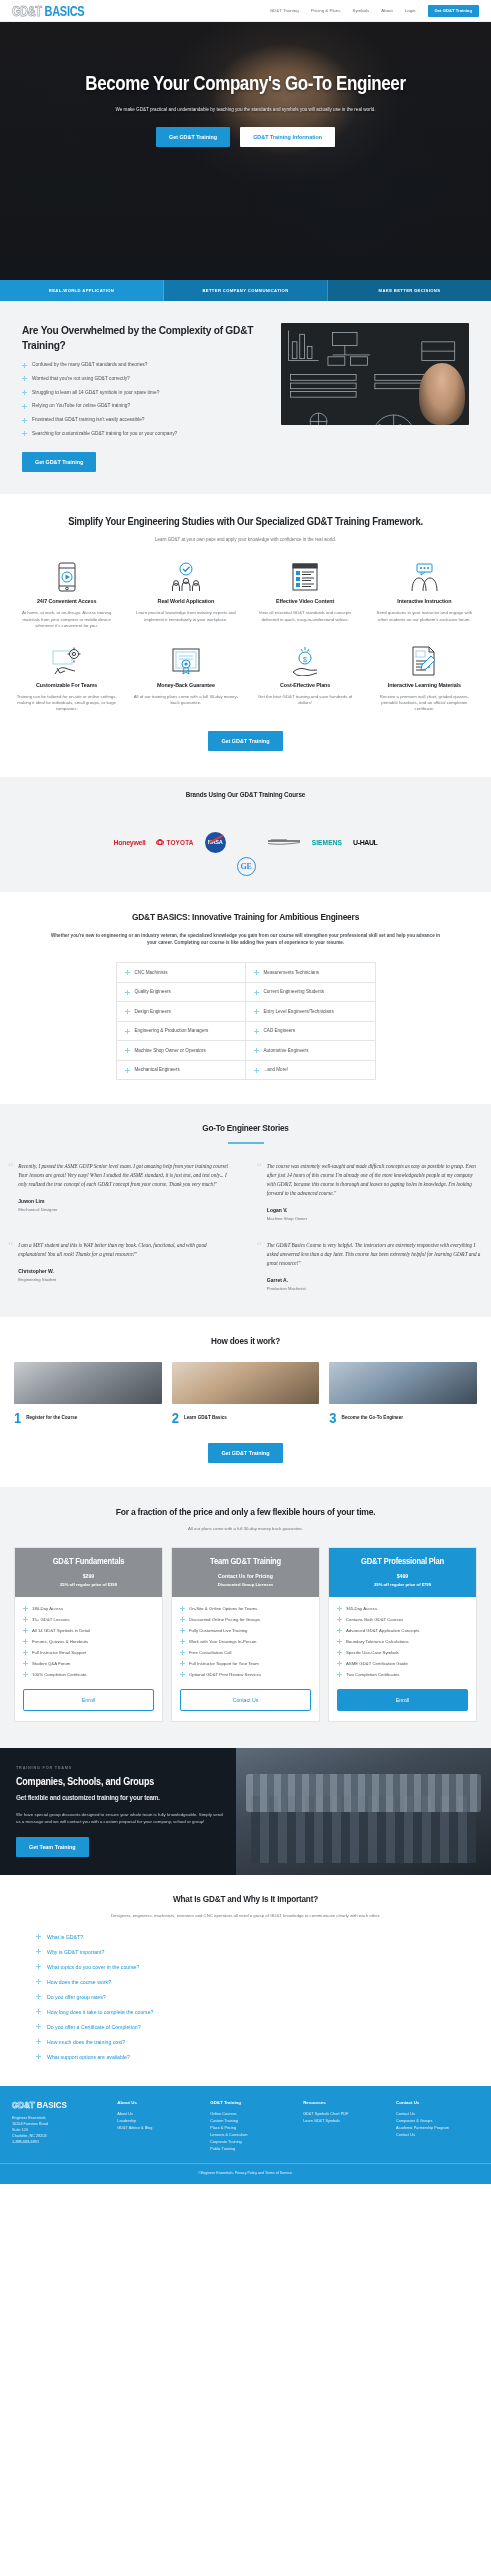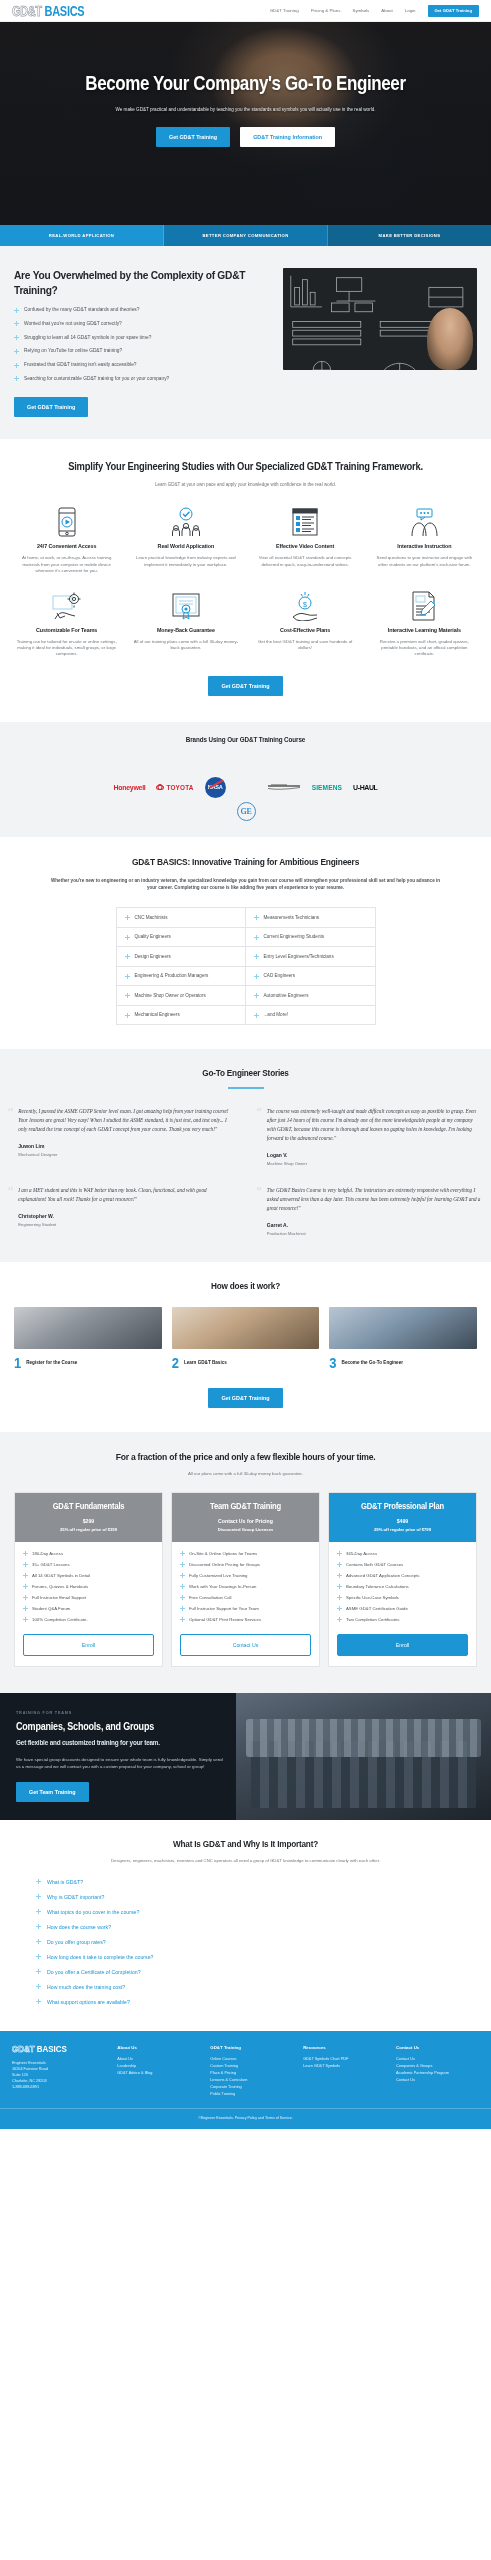--- a/index.html
+++ b/index.html
@@ -27,21 +27,21 @@
     transform:scaleY(1.25); }
   .nav { margin-left:auto; display:flex; align-items:center; gap:12px; }
   .nav a { color:#6d7378; font-size:4.4px; text-decoration:none; white-space:nowrap; }
   .nav .cta {
     background:#1b95d4; color:#fff; padding:3.5px 7px; font-size:4.2px;
     border-radius:1px; font-weight:bold;
   }
 
   
   .hero {
-    height:203px; position:relative; overflow:hidden;
+    height:258px; position:relative; overflow:hidden;
     background:#2a2e33;
   }
   .hero-bg { position:absolute; inset:0;
     background:
       radial-gradient(ellipse 120px 90px at 58% 30%, #d9a878 0%, #b3835a 32%, rgba(60,48,40,0.75) 62%, rgba(30,28,28,0.9) 100%),
       radial-gradient(ellipse 95px 120px at 72% 58%, #24384f 0%, #1b2a3c 45%, rgba(20,26,34,0.85) 100%),
       radial-gradient(ellipse 70px 110px at 14% 45%, #6d4a2a 0%, #402d1c 55%, rgba(25,22,20,0.9) 100%),
       radial-gradient(ellipse 90px 80px at 92% 40%, #8e959a 0%, #4c5257 50%, rgba(28,30,32,0.9) 100%),
       linear-gradient(170deg,#3a3c40 0%, #26282c 50%, #1c1e21 100%);
   }
@@ -72,21 +72,21 @@
     color:#fff; font-size:4.2px; font-weight:bold; letter-spacing:0.35px;
     border-right:1px solid rgba(255,255,255,0.18);
   }
   .bluebar div:last-child { border-right:none; }
   .bb1 { background:#1b95d4; }
   .bb2 { background:#1277ad; }
   .bb3 { background:#0f6590; }
 
   
   .sec-grey { background:#f2f3f4; padding:22px 0; }
-  .overwhelm { display:flex; padding:0 14px; gap:12px; align-items:flex-start; }
+  .overwhelm { display:flex; padding:0 22px; gap:12px; align-items:flex-start; }
   .ov-left { flex:1 1 55%; }
   .ov-left h2 {
     font-size:10.2px; font-weight:bold; color:#22262a; line-height:1.28;
     letter-spacing:-0.25px; transform:scaleY(1.12); transform-origin:left top;
   }
   .ov-list { margin-top:13px; display:flex; flex-direction:column; gap:7.5px; }
   .ov-item { display:flex; align-items:flex-start; gap:5px; }
   .ov-item span.tx { font-size:4.8px; color:#4d5257; line-height:1.3; }
   .plusicon {
     width:5px; height:5px; flex:0 0 5px; position:relative; margin-top:0.5px;

